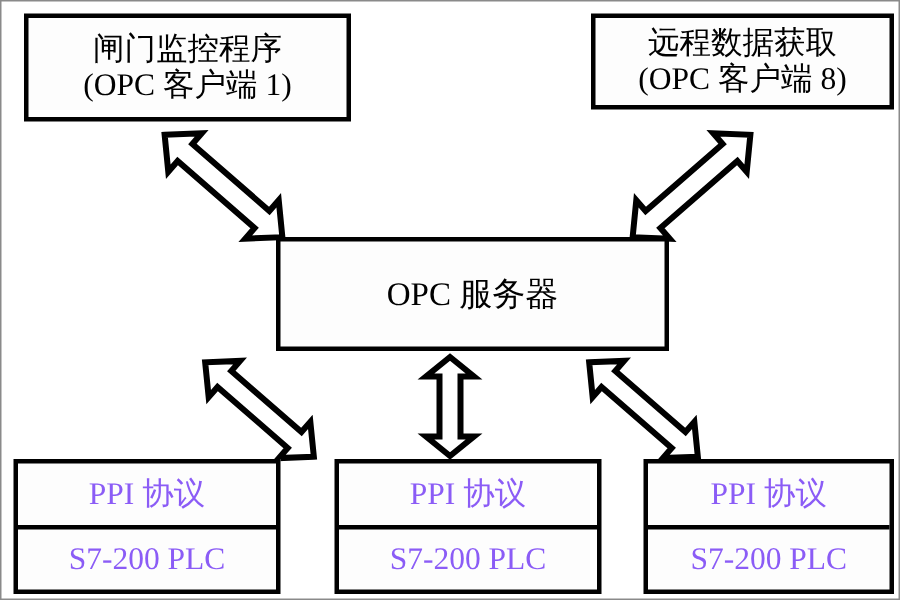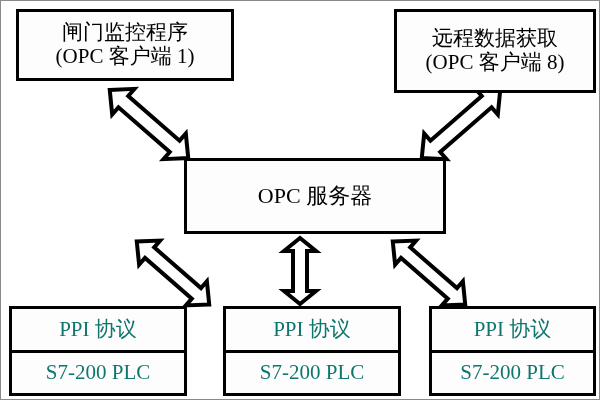--- a/index.html
+++ b/index.html
@@ -31,42 +31,42 @@
   .node .line {
     display: block;
     width: 100%;
     text-align: center;
     color: #000000;
     white-space: nowrap;
     line-height: 1.12;
   }
   
   #client1 { left: 15px;  top: 8px;  width: 218px; height: 72px; }
-  #client2 { left: 393px; top: 8px;  width: 202px; height: 84px; }
+  #client2 { left: 393px; top: 8px;  width: 202px; height: 64px; }
   #client1 .line, #client2 .line { font-size: 21px; }
   
   #server { left: 183px; top: 157px; width: 262px; height: 76px; gap: 20px; }
   #server .line { font-size: 22px; }
   
   .plc {
     position: absolute;
     border: 3px solid #000000;
     background: #fdfdfd;
     box-sizing: border-box;
     display: flex;
     flex-direction: column;
     z-index: 5;
   }
   .plc .cell {
     flex: 1 1 50%;
     display: flex;
     align-items: center;
     justify-content: center;
     font-size: 21px;
-    color: #0f766e;
+    color: #8b5cf6;
     white-space: nowrap;
   }
   .plc .cell.top { border-bottom: 3px solid #000000; }
   #plc1 { left: 8px;   top: 305px; width: 178px; height: 90px; }
   #plc2 { left: 222px; top: 305px; width: 178px; height: 90px; }
   #plc3 { left: 428px; top: 305px; width: 167px; height: 90px; }
   #arrows {
     position: absolute;
     left: 0; top: 0;
     width: 600px; height: 400px;

